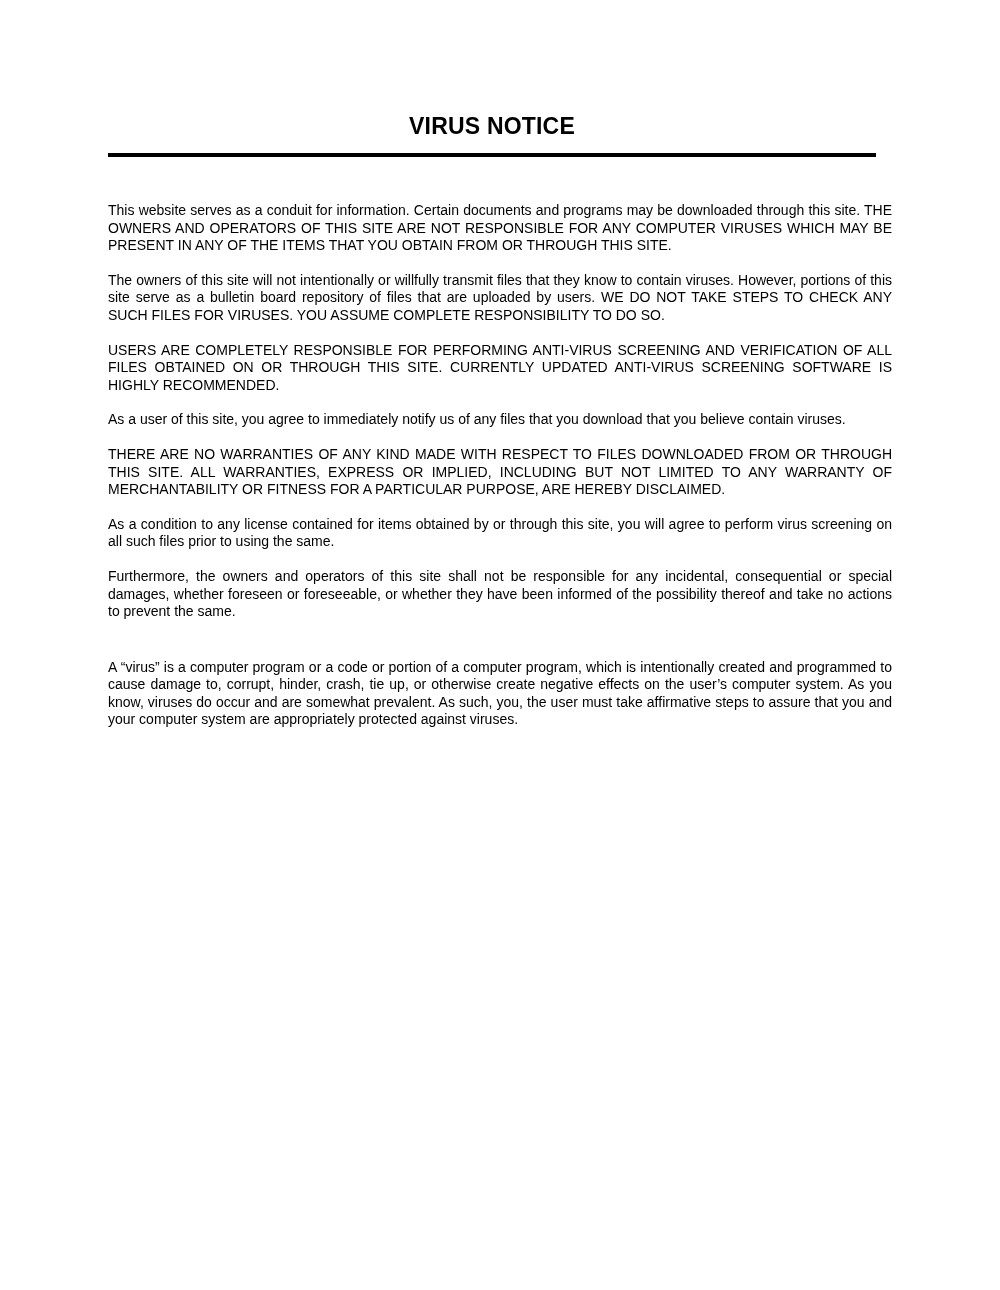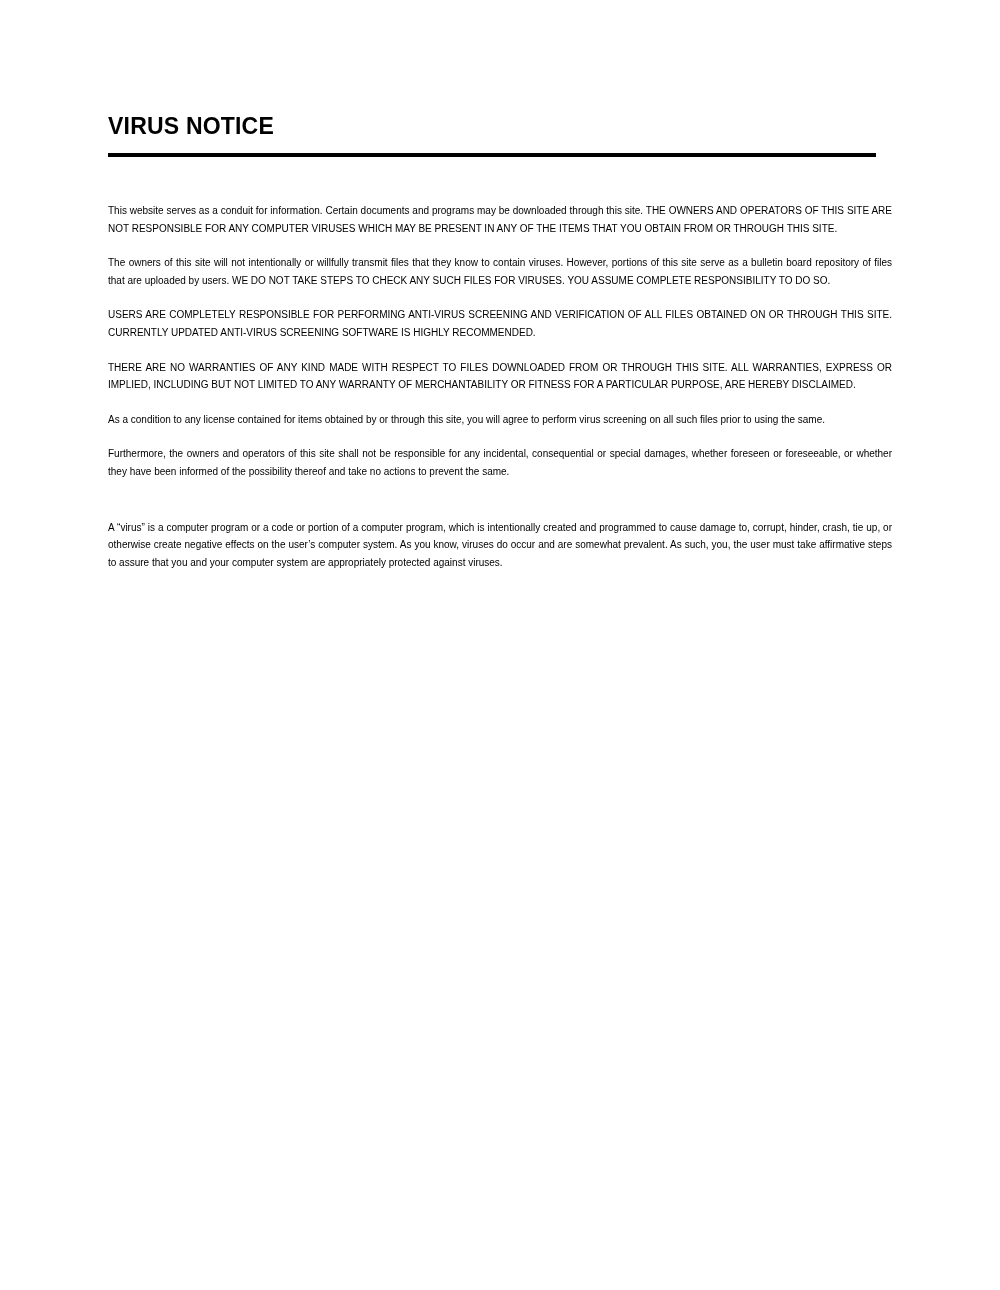--- a/index.html
+++ b/index.html
@@ -25,20 +25,21 @@
   }
   .doc-header {
     position: absolute;
     left: 108px;
     top: 112px;
     width: 768px;
   }
   .doc-title {
     font-size: 23px;
     font-weight: bold;
+    text-align: center;
     letter-spacing: 0.2px;
     line-height: 28px;
     margin: 0;
     color: #000000;
     font-family: "Liberation Sans", sans-serif;
   }
   .title-rule {
     margin-top: 13px;
     width: 768px;
     height: 4px;
@@ -47,21 +48,21 @@
     font-size: 0;
   }
   .body-block {
     position: absolute;
     left: 108px;
     top: 202px;
     width: 784px;
   }
   p.para {
     margin: 0 0 17px 0;
-    font-size: 10px;
+    font-size: 14px;
     line-height: 17.6px;
     text-align: justify;
     text-justify: inter-word;
     color: #000000;
     font-family: "Liberation Sans", sans-serif;
     hyphens: none;
     word-spacing: 0px;
   }
   p.para:last-child {
     margin-bottom: 0;
@@ -75,19 +76,20 @@
 
   <div class="doc-header">
     <h1 class="doc-title">VIRUS NOTICE</h1>
     <div class="title-rule"></div>
   </div>
 
   <div class="body-block">
     <p class="para">This website serves as a conduit for information. Certain documents and programs may be downloaded through this site. THE OWNERS AND OPERATORS OF THIS SITE ARE NOT RESPONSIBLE FOR ANY COMPUTER VIRUSES WHICH MAY BE PRESENT IN ANY OF THE ITEMS THAT YOU OBTAIN FROM OR THROUGH THIS SITE.</p>
     <p class="para">The owners of this site will not intentionally or willfully transmit files that they know to contain viruses. However, portions of this site serve as a bulletin board repository of files that are uploaded by users. WE DO NOT TAKE STEPS TO CHECK ANY SUCH FILES FOR VIRUSES. YOU ASSUME COMPLETE RESPONSIBILITY TO DO SO.</p>
     <p class="para">USERS ARE COMPLETELY RESPONSIBLE FOR PERFORMING ANTI-VIRUS SCREENING AND VERIFICATION OF ALL FILES OBTAINED ON OR THROUGH THIS SITE. CURRENTLY UPDATED ANTI-VIRUS SCREENING SOFTWARE IS HIGHLY RECOMMENDED.</p>
+    <p class="para">As a user of this site, you agree to immediately notify us of any files that you download that you believe contain viruses.</p>
     <p class="para">THERE ARE NO WARRANTIES OF ANY KIND MADE WITH RESPECT TO FILES DOWNLOADED FROM OR THROUGH THIS SITE. ALL WARRANTIES, EXPRESS OR IMPLIED, INCLUDING BUT NOT LIMITED TO ANY WARRANTY OF MERCHANTABILITY OR FITNESS FOR A PARTICULAR PURPOSE, ARE HEREBY DISCLAIMED.</p>
     <p class="para">As a condition to any license contained for items obtained by or through this site, you will agree to perform virus screening on all such files prior to using the same.</p>
     <p class="para">Furthermore, the owners and operators of this site shall not be responsible for any incidental, consequential or special damages, whether foreseen or foreseeable, or whether they have been informed of the possibility thereof and take no actions to prevent the same.</p>
     <p class="para">A “virus” is a computer program or a code or portion of a computer program, which is intentionally created and programmed to cause damage to, corrupt, hinder, crash, tie up, or otherwise create negative effects on the user’s computer system. As you know, viruses do occur and are somewhat prevalent. As such, you, the user must take affirmative steps to assure that you and your computer system are appropriately protected against viruses.</p>
   </div>
 
 </div>
 
 </body></html>

